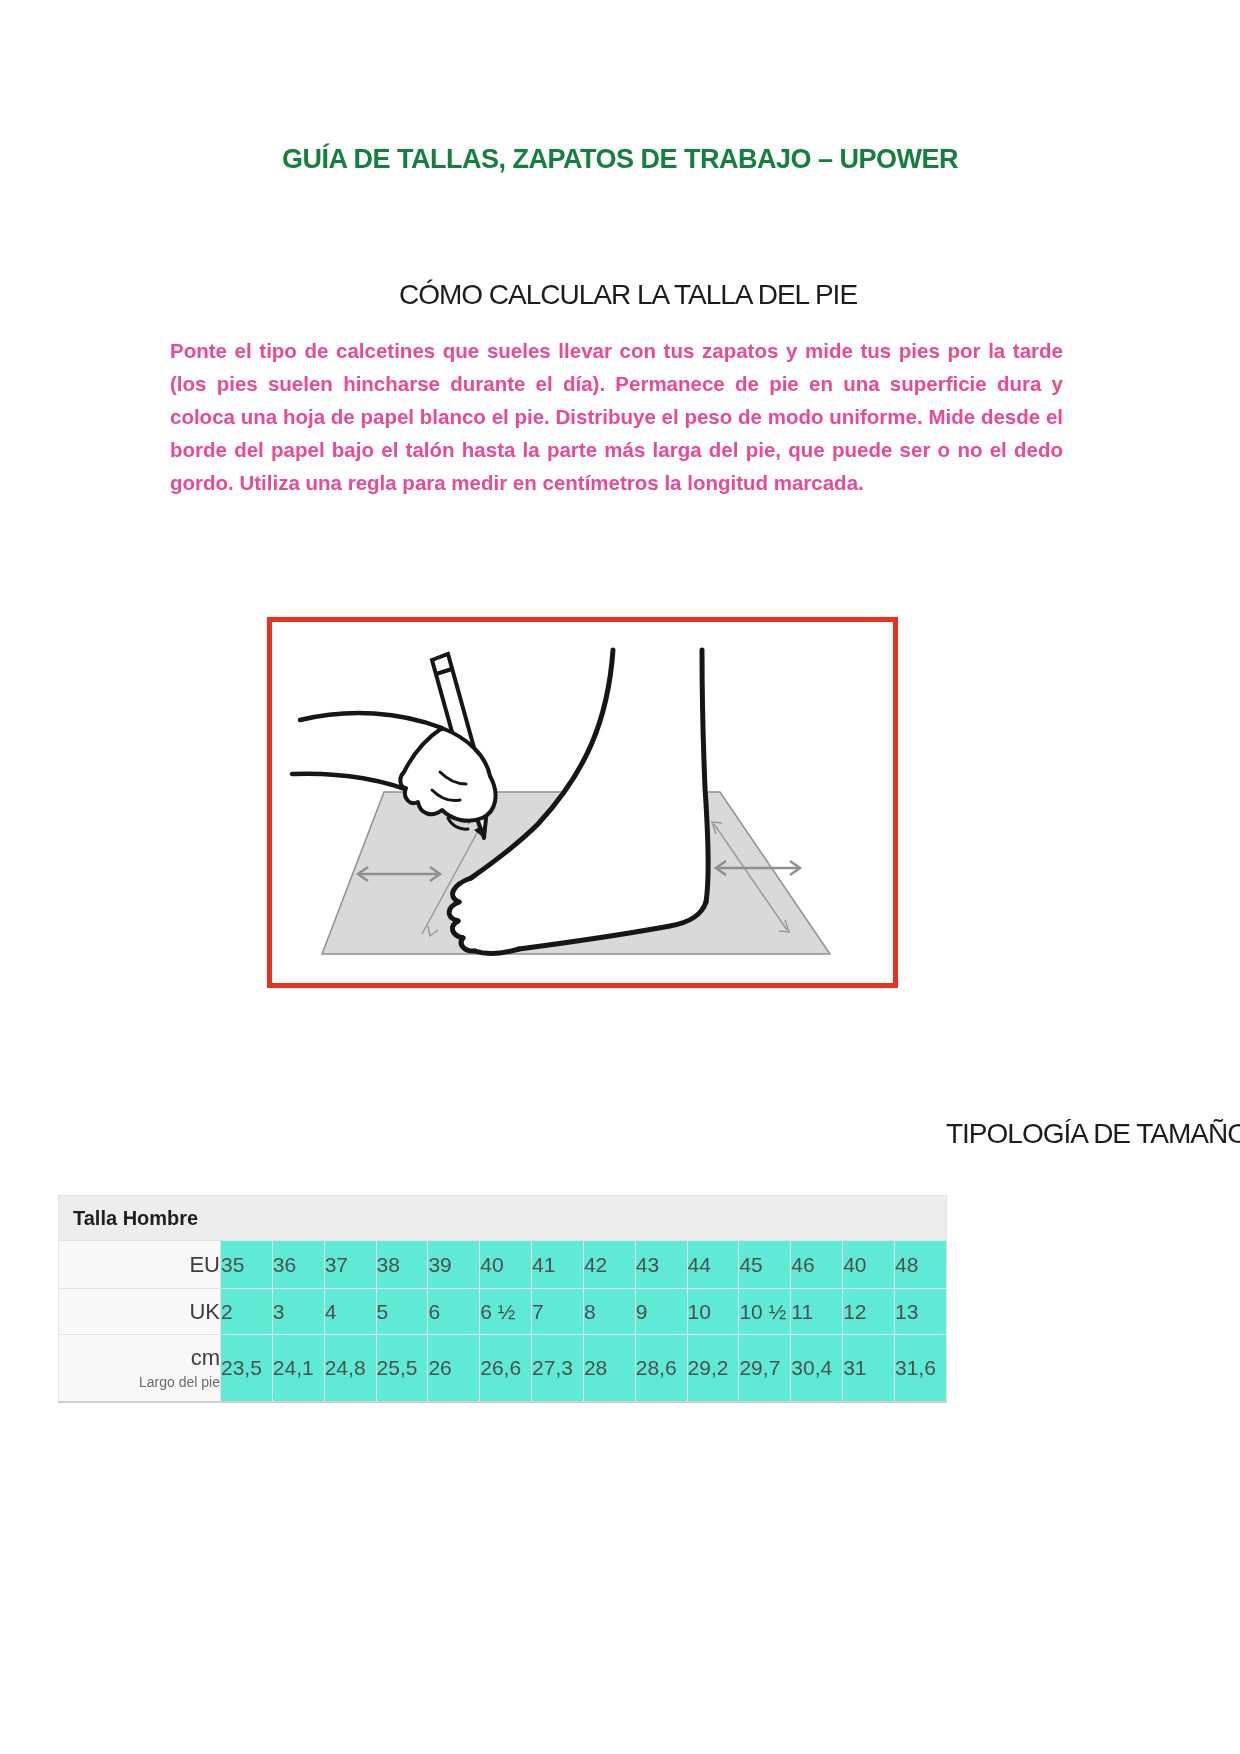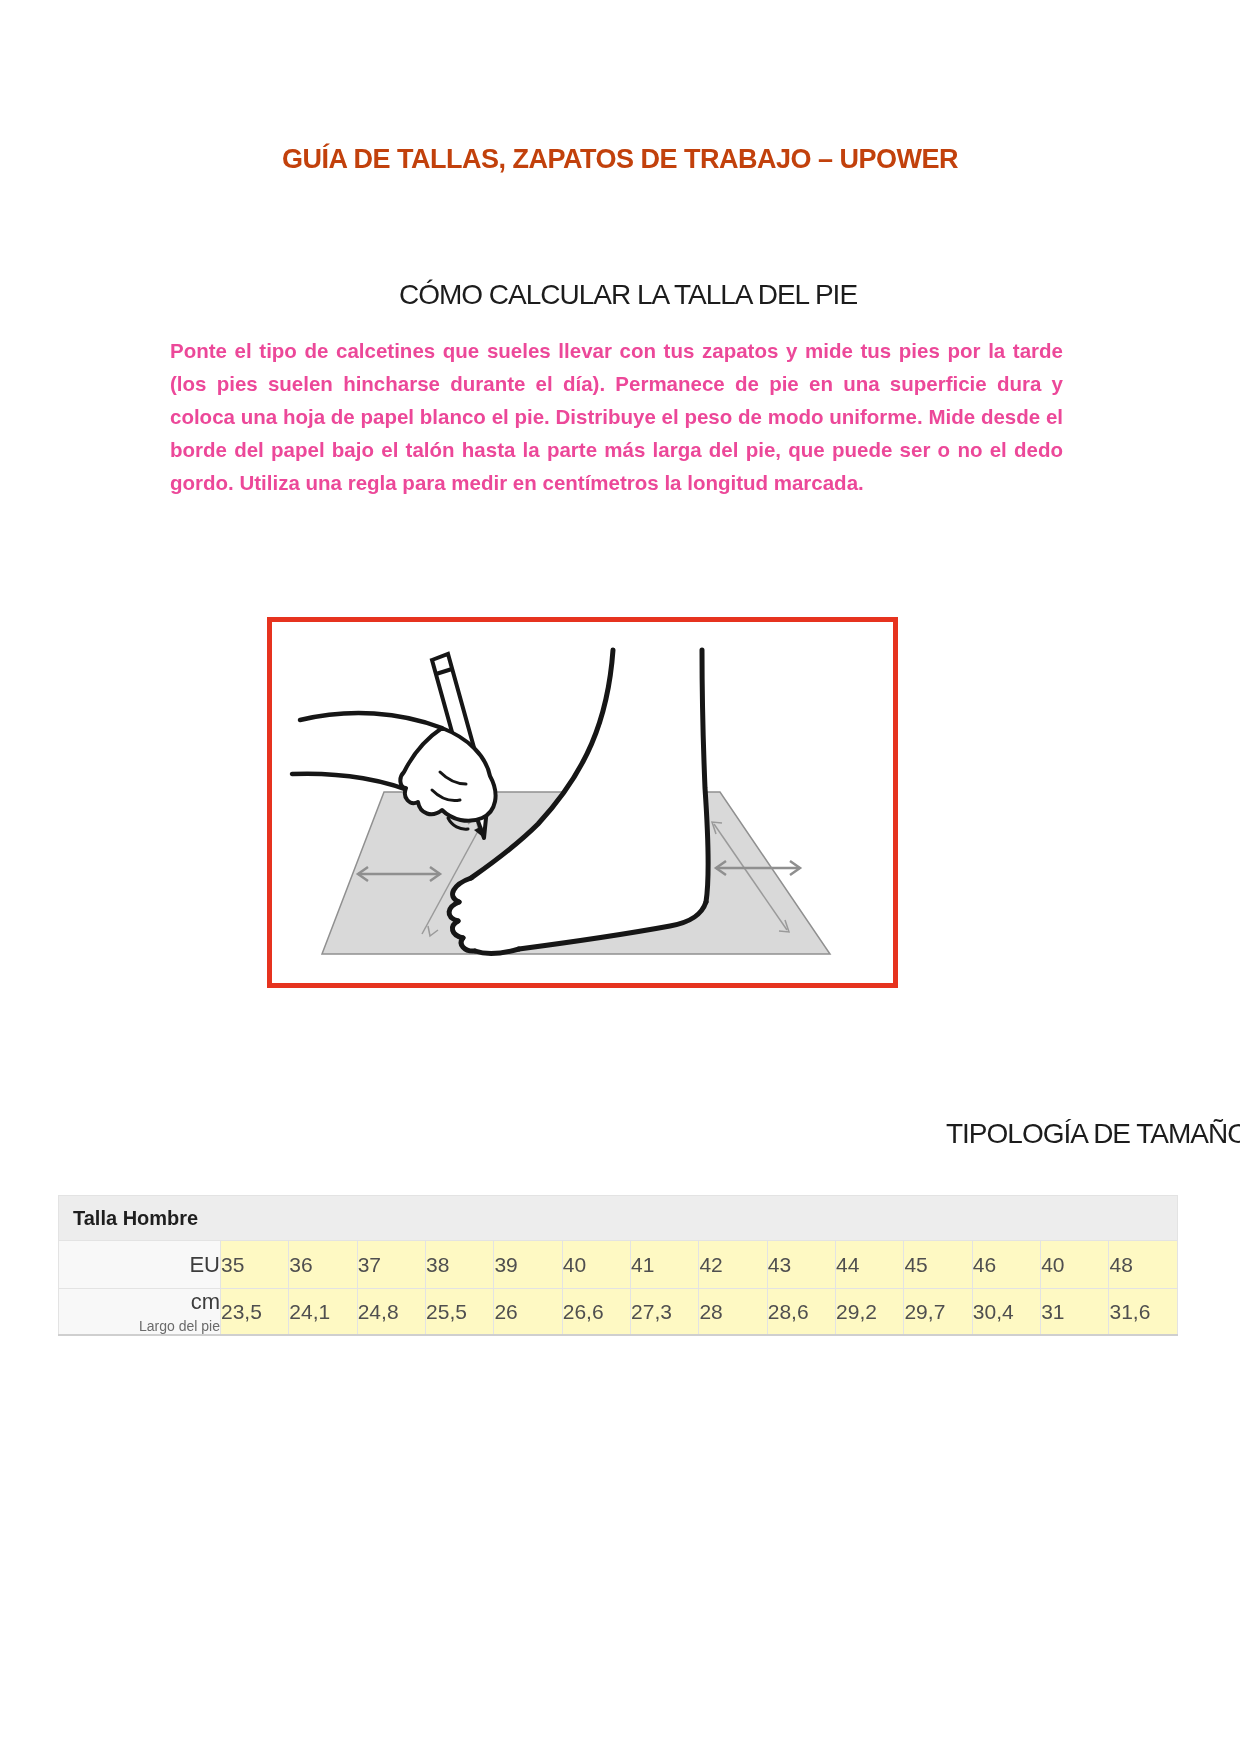--- a/index.html
+++ b/index.html
@@ -6,21 +6,21 @@
   body{
     width:1240px;height:1754px;position:relative;overflow:hidden;
     font-family:"Liberation Sans","DejaVu Sans",sans-serif;
     color:#1d1d1d;
   }
   .page{position:absolute;inset:0;background:#fff;}
 
   .doc-title{
     position:absolute;top:144px;left:0;width:1240px;
     text-align:center;font-size:27px;font-weight:700;
-    letter-spacing:-0.5px;color:#c2410c;margin:0;
+    letter-spacing:-0.5px;color:#15803d;margin:0;
   }
   .section-heading{
     position:absolute;left:0;width:1240px;text-align:center;
     font-size:28px;font-weight:400;letter-spacing:-1px;color:#1c1c1c;margin:8px;
   }
   .heading-como{top:271px;}
   .heading-tipologia{top:1110px;text-align:right;}
 
   .instructions{
     position:absolute;top:334px;left:170px;width:893px;
@@ -32,23 +32,23 @@
     position:absolute;top:617px;left:267px;width:621px;height:361px;
     border:5px solid #e6331f;background:#fff;margin:0;padding:0;
     box-sizing:content-box;
   }
   .figure-box svg{display:block;width:621px;height:361px;}
 
   .table-wrap{
     position:absolute;top:1195px;left:58px;width:1120px;
   }
   table.size-table{
-    width:1120px;border-collapse:collapse;table-layout:fixed;
+    width:889px;border-collapse:collapse;table-layout:fixed;
     border:1px solid #e3e3e3;border-bottom:2px solid #cfcfcf;
-    background:#fef9c3;
+    background:#5eead4;
   }
   table.size-table th{
     background:#ededed;text-align:left;font-size:20px;font-weight:700;
     color:#1f1f1f;height:44px;padding:0 0 0 14px;
     border:1px solid #e3e3e3;
   }
   table.size-table td{
     border:1px solid #e3e3e3;font-size:21px;color:#4f4f4f;
     vertical-align:middle;padding:0;
   }
@@ -171,20 +171,37 @@
             <td>41</td>
             <td>42</td>
             <td>43</td>
             <td>44</td>
             <td>45</td>
             <td>46</td>
             <td>40</td>
             <td>48</td>
           </tr>
           <tr>
+            <td class="row-label">UK</td>
+            <td>2</td>
+            <td>3</td>
+            <td>4</td>
+            <td>5</td>
+            <td>6</td>
+            <td>6 ½</td>
+            <td>7</td>
+            <td>8</td>
+            <td>9</td>
+            <td>10</td>
+            <td>10 ½</td>
+            <td>11</td>
+            <td>12</td>
+            <td>13</td>
+          </tr>
+          <tr>
             <td class="row-label">cm<span class="sublabel">Largo del pie</span></td>
             <td>23,5</td>
             <td>24,1</td>
             <td>24,8</td>
             <td>25,5</td>
             <td>26</td>
             <td>26,6</td>
             <td>27,3</td>
             <td>28</td>
             <td>28,6</td>

